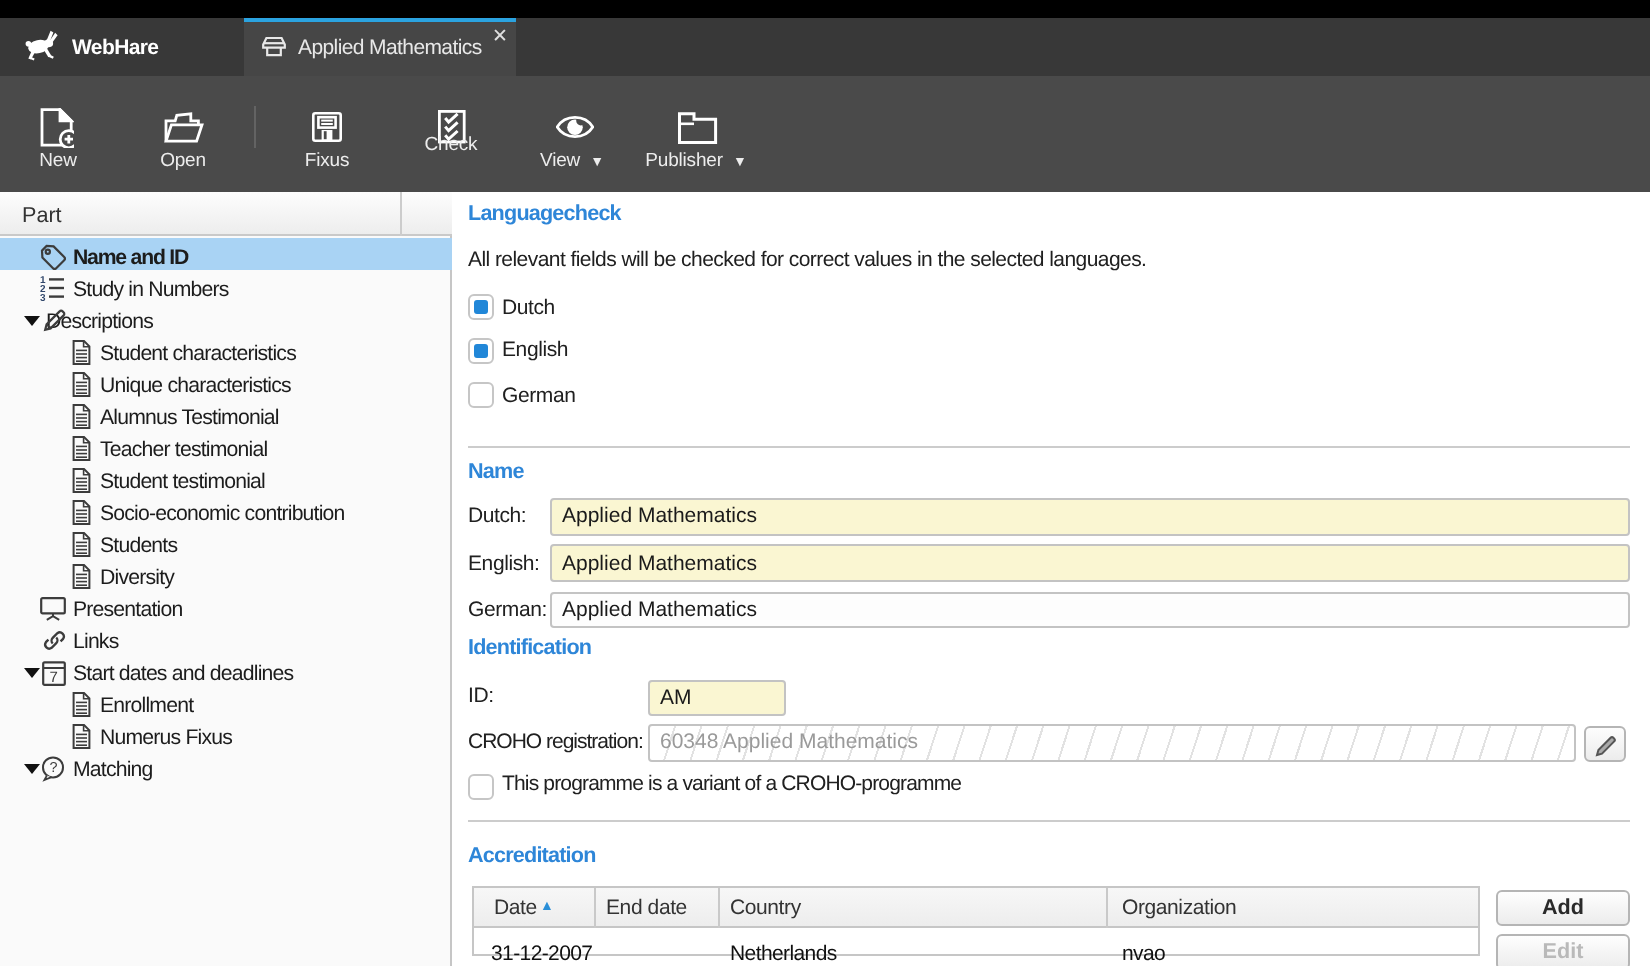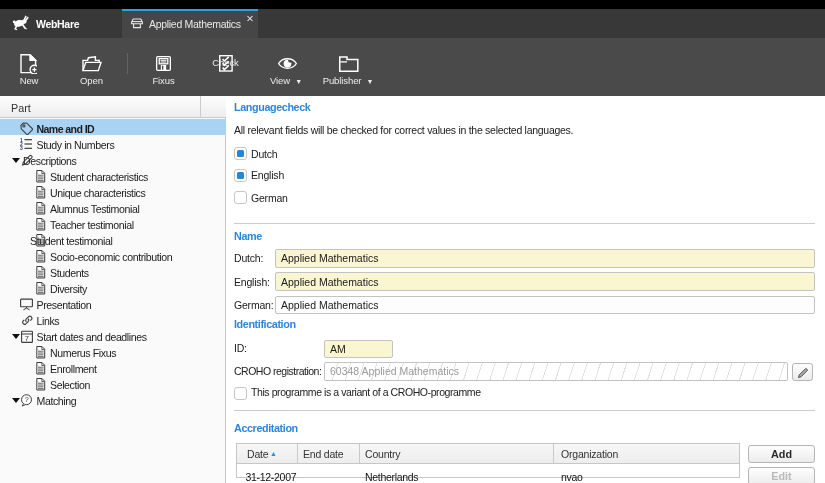--- a/index.html
+++ b/index.html
@@ -79,21 +79,21 @@
     </svg>
     <div class="tlabel" style="left:118.5px;top:76px;width:90px">Fixus</div>
     <svg class="abs ticon" style="left:218.5px;top:55.3px" width="14" height="17" viewBox="0 0 14 17">
       <rect x=".7" y=".7" width="12.4" height="15.3" fill="none" stroke="#fff" stroke-width="1.4"></rect>
       <g fill="none" stroke="#fff" stroke-width="1.5">
         <path d="M3.6 4.0 L5.3 6.0 L9.8 1.9"></path>
         <path d="M3.6 8.3 L5.3 10.3 L9.8 6.2"></path>
         <path d="M3.6 12.6 L5.3 14.6 L9.8 10.5"></path>
       </g>
     </svg>
-    <div class="tlabel" style="left:180.5px;top:58px;width:90px">Check</div>
+    <div class="tlabel" style="left:180.5px;top:68px;width:90px">Check</div>
     <svg class="abs ticon" style="left:277.5px;top:57.7px" width="19" height="11" viewBox="0 0 19 11">
       <circle cx="9.5" cy="5.6" r="3.9" fill="#fff"></circle>
       <circle cx="12.4" cy="2.4" r="2.3" fill="#4a4a4a"></circle>
       <path d="M.6 5.5 C4.6 -0.9 14.4 -0.9 18.4 5.5 C14.4 11.9 4.6 11.9 .6 5.5 Z" fill="none" stroke="#fff" stroke-width="1.4"></path>
     </svg>
     <div class="tlabel" style="left:241px;top:76px;width:90px">View&nbsp;&nbsp;<span style="font-size:7px">▼</span></div>
     <svg class="abs ticon" style="left:339px;top:55.5px" width="20" height="16" viewBox="0 0 20 16">
       <path d="M.75 15.3 L.75 .9 L8 .9 L8 3.6 L18.8 3.6 L18.8 15.3 Z" fill="none" stroke="#fff" stroke-width="1.5"></path>
       <line x1="1.2" y1="5.9" x2="8" y2="5.9" stroke="#fff" stroke-width="1.3"></line>
     </svg>
@@ -190,21 +190,21 @@
         <svg style="left:36px;top:3.5px" width="9.5" height="12.5" viewBox="0 0 9.5 12.5" fill="none" stroke="#3c3c3c" stroke-width="1">
           <path d="M.8 .5 L6 .5 L8.7 3.2 L8.7 12 L.8 12 Z"></path>
           <path d="M5.8 .7 L5.8 3.4 L8.5 3.4" stroke-width=".8"></path>
           <g stroke-width=".8">
             <line x1="2" y1="5.2" x2="7.5" y2="5.2"></line>
             <line x1="2" y1="7" x2="7.5" y2="7"></line>
             <line x1="2" y1="8.8" x2="7.5" y2="8.8"></line>
             <line x1="2" y1="10.6" x2="7.5" y2="10.6"></line>
           </g>
         </svg>
-        <span style="margin-left:30px">Student testimonial</span>
+        <span style="margin-left:50px">Student testimonial</span>
       </div>
 <div class="trow">
         <svg style="left:36px;top:3.5px" width="9.5" height="12.5" viewBox="0 0 9.5 12.5" fill="none" stroke="#3c3c3c" stroke-width="1">
           <path d="M.8 .5 L6 .5 L8.7 3.2 L8.7 12 L.8 12 Z"></path>
           <path d="M5.8 .7 L5.8 3.4 L8.5 3.4" stroke-width=".8"></path>
           <g stroke-width=".8">
             <line x1="2" y1="5.2" x2="7.5" y2="5.2"></line>
             <line x1="2" y1="7" x2="7.5" y2="7"></line>
             <line x1="2" y1="8.8" x2="7.5" y2="8.8"></line>
             <line x1="2" y1="10.6" x2="7.5" y2="10.6"></line>
@@ -265,47 +265,34 @@
         <svg style="left:36px;top:3.5px" width="9.5" height="12.5" viewBox="0 0 9.5 12.5" fill="none" stroke="#3c3c3c" stroke-width="1">
           <path d="M.8 .5 L6 .5 L8.7 3.2 L8.7 12 L.8 12 Z"></path>
           <path d="M5.8 .7 L5.8 3.4 L8.5 3.4" stroke-width=".8"></path>
           <g stroke-width=".8">
             <line x1="2" y1="5.2" x2="7.5" y2="5.2"></line>
             <line x1="2" y1="7" x2="7.5" y2="7"></line>
             <line x1="2" y1="8.8" x2="7.5" y2="8.8"></line>
             <line x1="2" y1="10.6" x2="7.5" y2="10.6"></line>
           </g>
         </svg>
+        <span style="margin-left:50px">Enrollment</span>
+      </div>
+<div class="trow">
+        <svg style="left:36px;top:3.5px" width="9.5" height="12.5" viewBox="0 0 9.5 12.5" fill="none" stroke="#3c3c3c" stroke-width="1">
+          <path d="M.8 .5 L6 .5 L8.7 3.2 L8.7 12 L.8 12 Z"></path>
+          <path d="M5.8 .7 L5.8 3.4 L8.5 3.4" stroke-width=".8"></path>
+          <g stroke-width=".8">
+            <line x1="2" y1="5.2" x2="7.5" y2="5.2"></line>
+            <line x1="2" y1="7" x2="7.5" y2="7"></line>
+            <line x1="2" y1="8.8" x2="7.5" y2="8.8"></line>
+            <line x1="2" y1="10.6" x2="7.5" y2="10.6"></line>
+          </g>
+        </svg>
         <span style="margin-left:50px">Numerus Fixus</span>
-      </div>
-<div class="trow">
-        <svg style="left:36px;top:3.5px" width="9.5" height="12.5" viewBox="0 0 9.5 12.5" fill="none" stroke="#3c3c3c" stroke-width="1">
-          <path d="M.8 .5 L6 .5 L8.7 3.2 L8.7 12 L.8 12 Z"></path>
-          <path d="M5.8 .7 L5.8 3.4 L8.5 3.4" stroke-width=".8"></path>
-          <g stroke-width=".8">
-            <line x1="2" y1="5.2" x2="7.5" y2="5.2"></line>
-            <line x1="2" y1="7" x2="7.5" y2="7"></line>
-            <line x1="2" y1="8.8" x2="7.5" y2="8.8"></line>
-            <line x1="2" y1="10.6" x2="7.5" y2="10.6"></line>
-          </g>
-        </svg>
-        <span style="margin-left:50px">Enrollment</span>
-      </div>
-<div class="trow">
-        <svg style="left:36px;top:3.5px" width="9.5" height="12.5" viewBox="0 0 9.5 12.5" fill="none" stroke="#3c3c3c" stroke-width="1">
-          <path d="M.8 .5 L6 .5 L8.7 3.2 L8.7 12 L.8 12 Z"></path>
-          <path d="M5.8 .7 L5.8 3.4 L8.5 3.4" stroke-width=".8"></path>
-          <g stroke-width=".8">
-            <line x1="2" y1="5.2" x2="7.5" y2="5.2"></line>
-            <line x1="2" y1="7" x2="7.5" y2="7"></line>
-            <line x1="2" y1="8.8" x2="7.5" y2="8.8"></line>
-            <line x1="2" y1="10.6" x2="7.5" y2="10.6"></line>
-          </g>
-        </svg>
-        <span style="margin-left:50px">Selection</span>
       </div>
 <div class="trow">
         <span class="caret" style="top:7.5px"></span>
         <svg style="left:20px;top:3px" width="13" height="13" viewBox="0 0 13 13" fill="none" stroke="#3c3c3c" stroke-width="1">
           <circle cx="6.5" cy="5.7" r="5"></circle>
           <path d="M3.4 9.8 L2.2 12 L5.7 10.6" fill="#fafafa" stroke-width=".9"></path>
           <text x="4.8" y="8.2" stroke="none" fill="#3c3c3c" font-size="7.2" font-family="Liberation Sans">?</text>
         </svg>
         <span style="margin-left:36.5px">Matching</span>
       </div>

